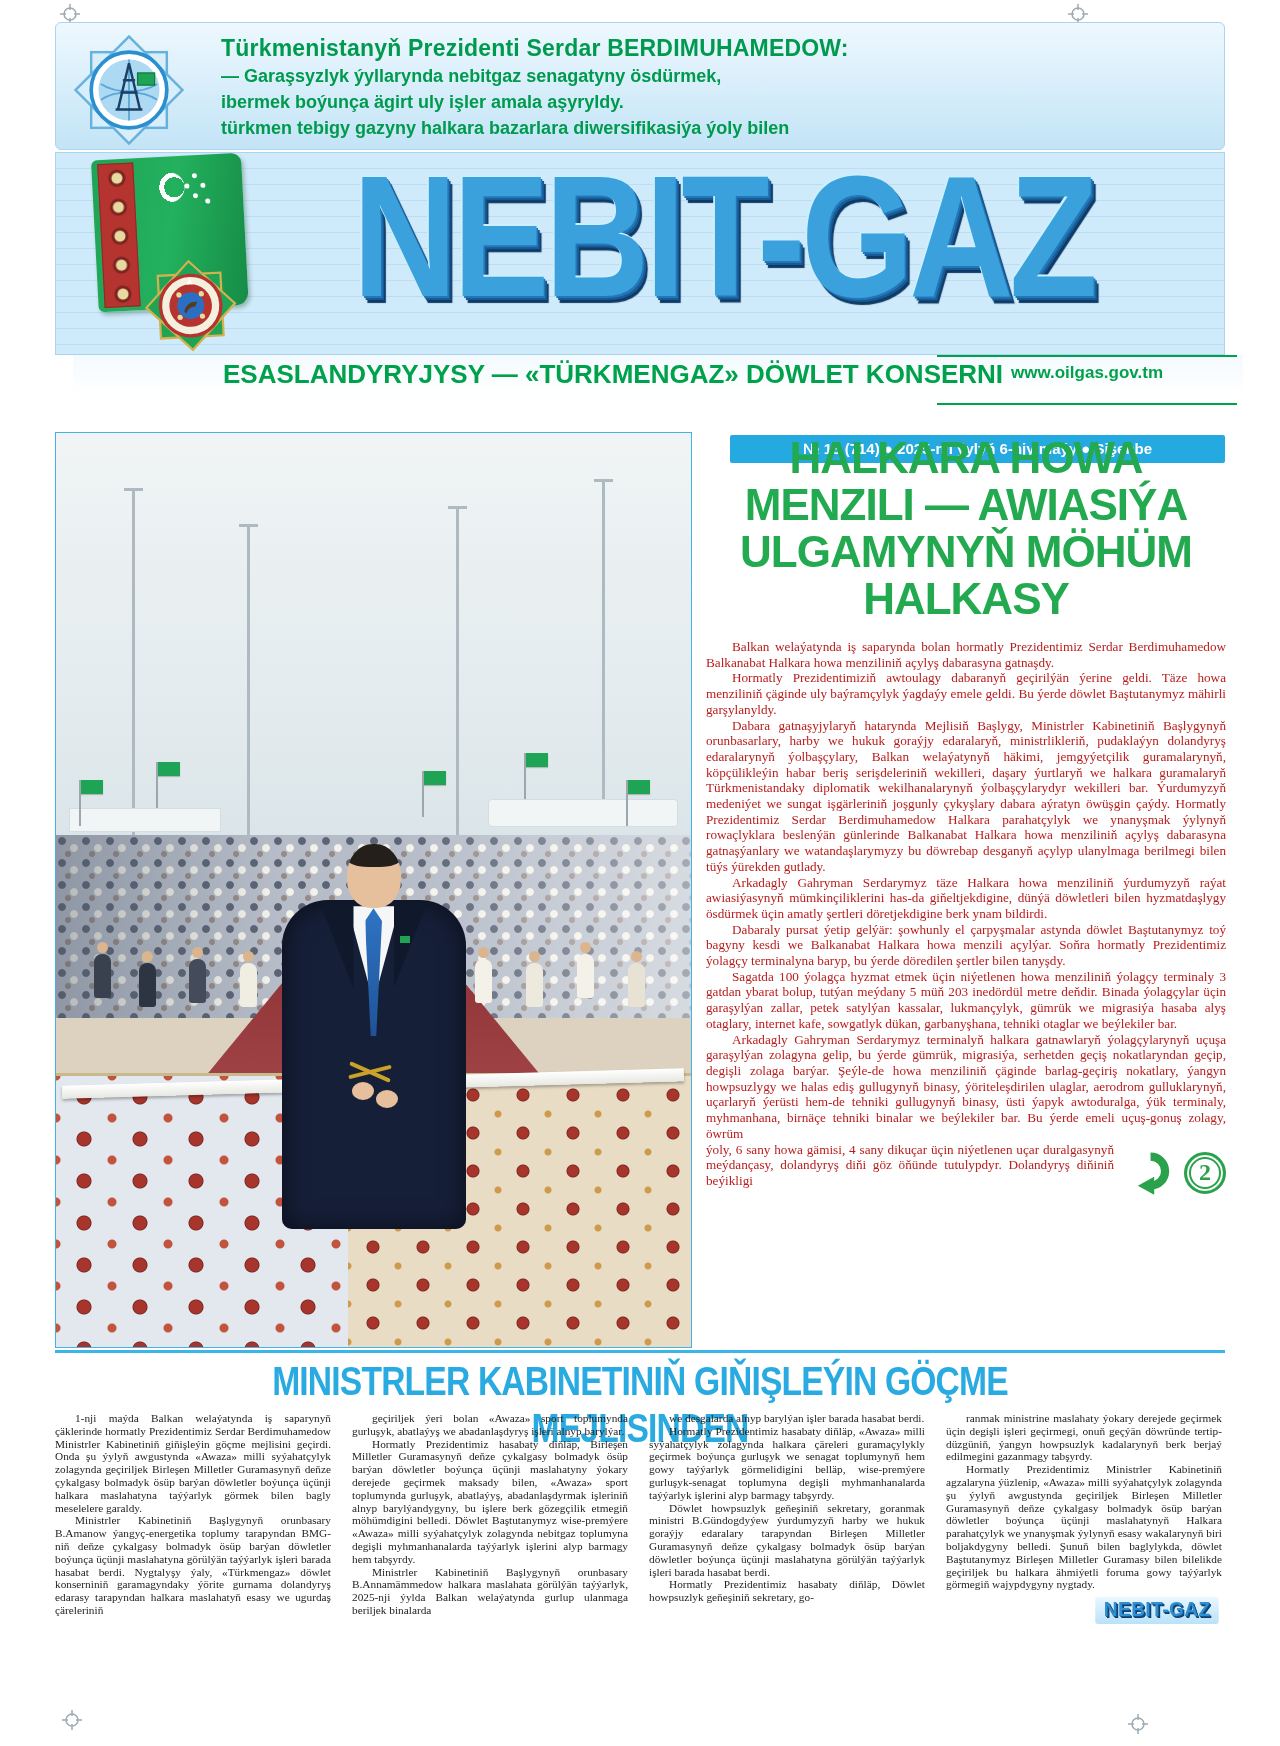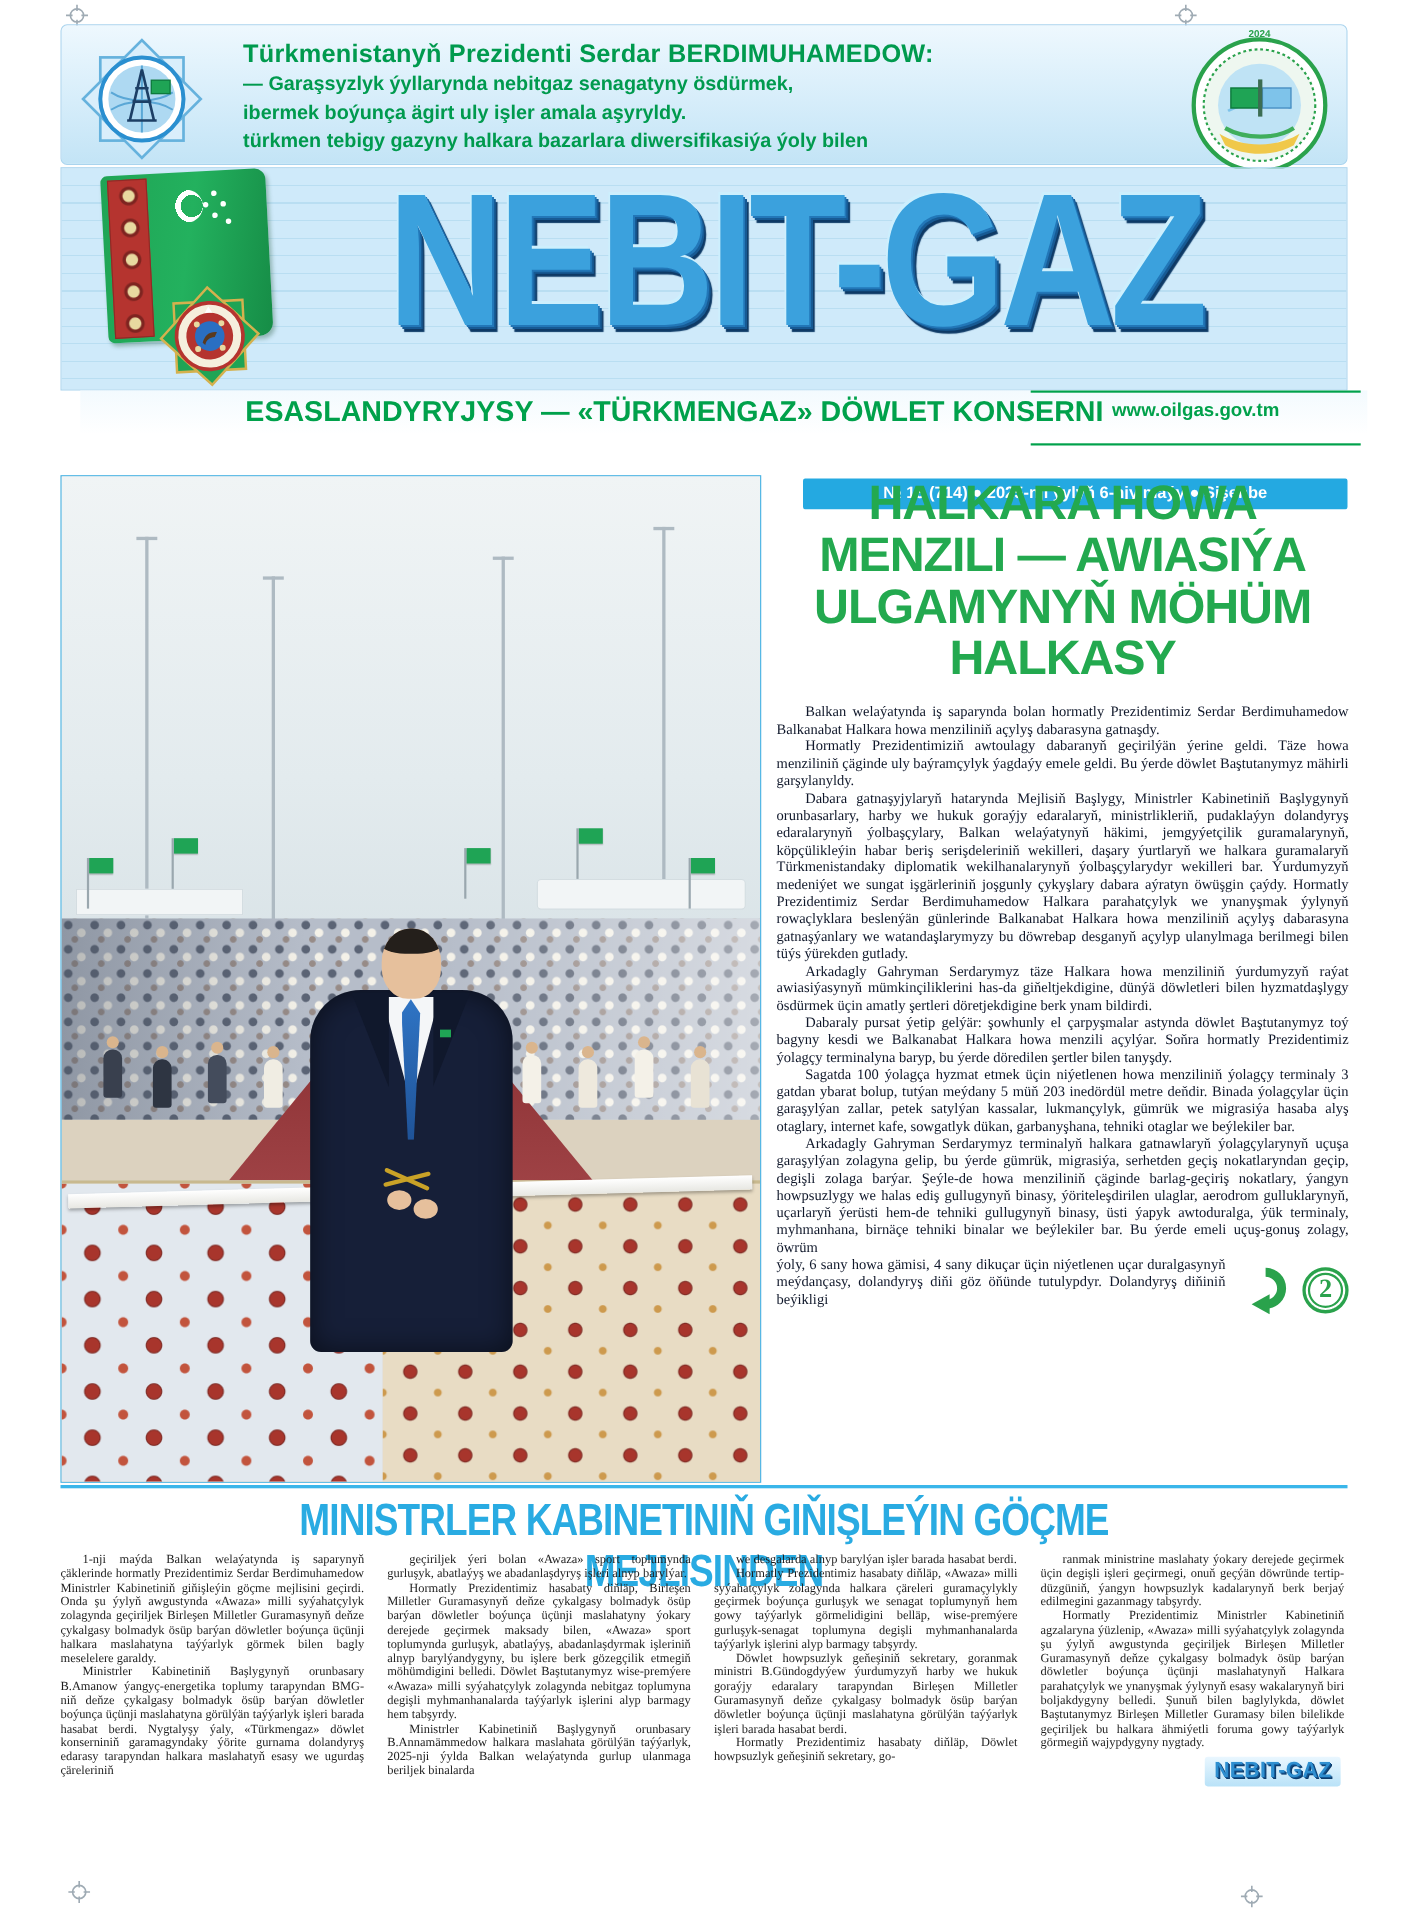--- a/index.html
+++ b/index.html
@@ -115,21 +115,21 @@
   .pres-lapel.l { left:56px; clip-path:polygon(100% 0,0 0,100% 100%); }
   .pres-lapel.r { right:56px; clip-path:polygon(0 0,100% 0,0 100%); }
   .pres-pin { position:absolute; top:92px; right:74px; width:10px; height:7px; background:#1fa455; }
   .pres-hand { position:absolute; width:22px; height:18px; border-radius:50%; background:#e6c09c; top:238px; }
   .pres-scissor { position:absolute; top:226px; width:44px; height:4px; background:#c9a227; border-radius:2px; }
 
   
   .lead { position:absolute; left:706px; top:434px; width:520px; height:916px; }
   .lead-h { color:#23a94f; font-weight:bold; font-size:44px; line-height:47px; text-align:center;
     letter-spacing:-1px; margin-bottom:17px; }
-  .lead-p { font-family:"Liberation Serif", serif; color:#0f172a; font-size:13.2px; line-height:15.7px;
+  .lead-p { font-family:"Liberation Serif", serif; color:#b91c1c; font-size:13.2px; line-height:15.7px;
     text-align:justify; text-indent:26px; }
   .no-indent { text-indent:0; }
   .cont-icons { float:right; width:102px; height:50px; margin:6px 0 0 10px; display:flex;
     align-items:center; justify-content:flex-end; gap:8px; }
   .page-badge { width:42px; height:42px; border-radius:50%; border:3px solid #2aa24c;
     box-shadow:inset 0 0 0 2px #ffffff, inset 0 0 0 4px #2aa24c; display:flex; align-items:center;
     justify-content:center; color:#2aa24c; font-weight:bold; font-size:24px;
     font-family:"Liberation Serif", serif; }
 
   
@@ -179,35 +179,20 @@
   <header class="quote-panel">
     <div class="emblem-left">
       <svg viewBox="0 0 100 100" width="122" height="122">
         <rect x="19" y="19" width="62" height="62" fill="#d9eefb" stroke="#66b2dd" stroke-width="2"></rect>
         <rect x="19" y="19" width="62" height="62" fill="#d9eefb" stroke="#66b2dd" stroke-width="2" transform="rotate(45 50 50)"></rect>
         <circle cx="50" cy="50" r="31" fill="#ffffff" stroke="#2a8fd0" stroke-width="3"></circle>
         <circle cx="50" cy="50" r="25" fill="#aed9f2"></circle>
         <path d="M50 25v50 M27 45c12 8 34 8 46 0 M27 58c12-8 34-8 46 0" fill="none" stroke="#5aa7d6" stroke-width="1.5"></path>
         <path d="M50 28 L41 66 M50 28 L59 66 M43 52h14 M45 42h10 M39 66h22" fill="none" stroke="#1c3f66" stroke-width="2"></path>
         <rect x="57" y="36" width="14" height="10" fill="#1fa455" stroke="#0d7a3c" stroke-width="1"></rect>
-      </svg>
-    </div>
-    <div class="emblem-right">
-      <div class="emblem-year">2024</div>
-      <svg viewBox="0 0 100 104" width="130" height="136">
-        <circle cx="50" cy="54" r="46" fill="#ffffff" stroke="#2aa24c" stroke-width="3"></circle>
-        <circle cx="50" cy="54" r="39" fill="#eef7f0" stroke="#2aa24c" stroke-width="1.5" stroke-dasharray="2 2"></circle>
-        <circle cx="50" cy="54" r="29" fill="#bfe3f5"></circle>
-        <path d="M28 58c10-6 34-8 44-2" fill="none" stroke="#7ec3ea" stroke-width="2"></path>
-        <path d="M30 44c8 5 30 6 40 1" fill="none" stroke="#7ec3ea" stroke-width="2"></path>
-        <rect x="30" y="42" width="20" height="14" fill="#1fa455" stroke="#0d7a3c" stroke-width="1"></rect>
-        <rect x="52" y="42" width="20" height="14" fill="#7ec3ea" stroke="#4a90c4" stroke-width="1"></rect>
-        <rect x="49" y="36" width="3" height="26" fill="#3c6d52"></rect>
-        <path d="M22 74c16 10 40 10 56 0l-4 8c-14 8-34 8-48 0z" fill="#f0c84a"></path>
-        <path d="M26 70c14 8 36 8 48 0" fill="none" stroke="#3fae5c" stroke-width="3"></path>
       </svg>
     </div>
     <div class="quote-text">
       <div class="quote-title">Türkmenistanyň Prezidenti Serdar BERDIMUHAMEDOW:</div>
       <div class="quote-line">— Garaşsyzlyk ýyllarynda nebitgaz senagatyny ösdürmek,</div>
       <div class="quote-line">ibermek boýunça ägirt uly işler amala aşyryldy.</div>
       <div class="quote-line">türkmen tebigy gazyny halkara bazarlara diwersifikasiýa ýoly bilen</div>
     </div>
   </header>
 

